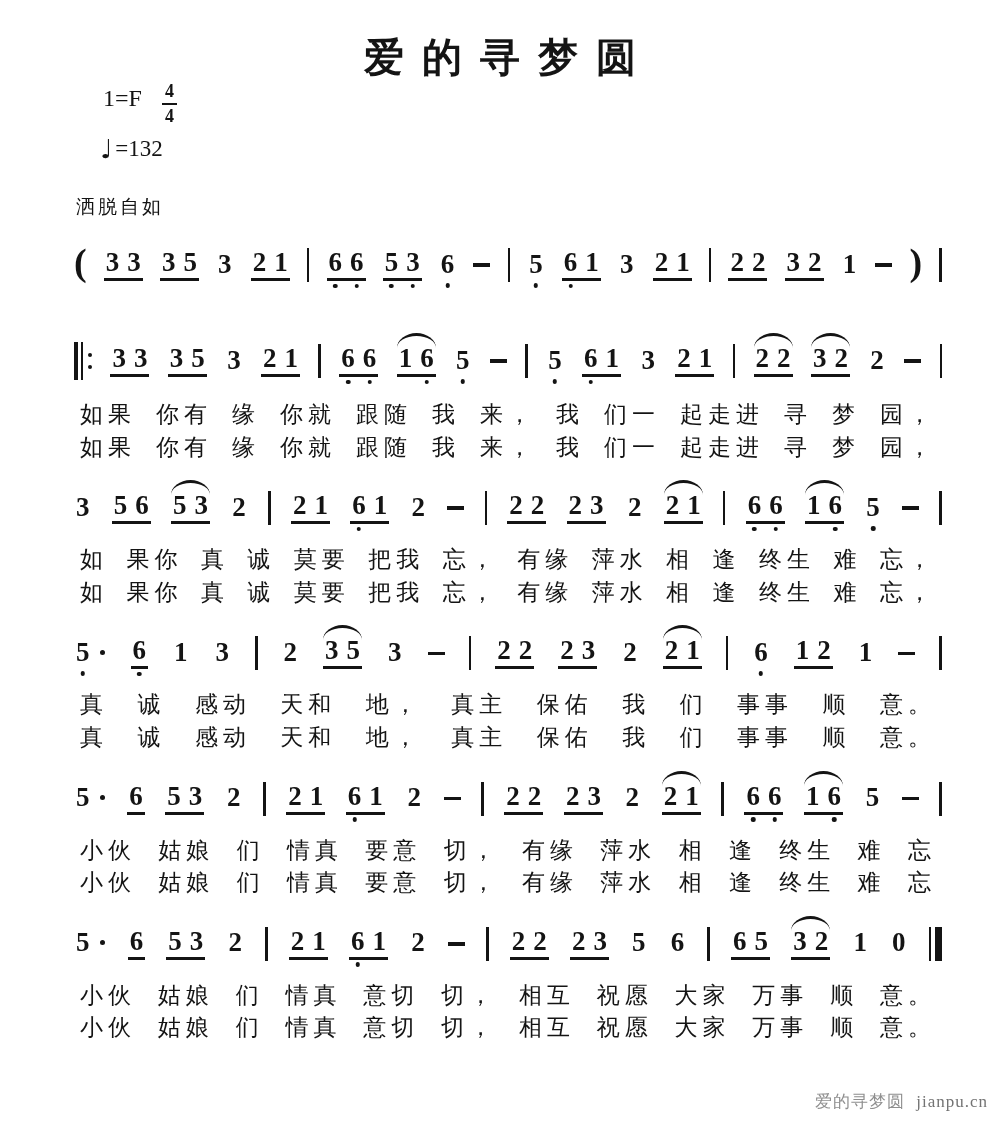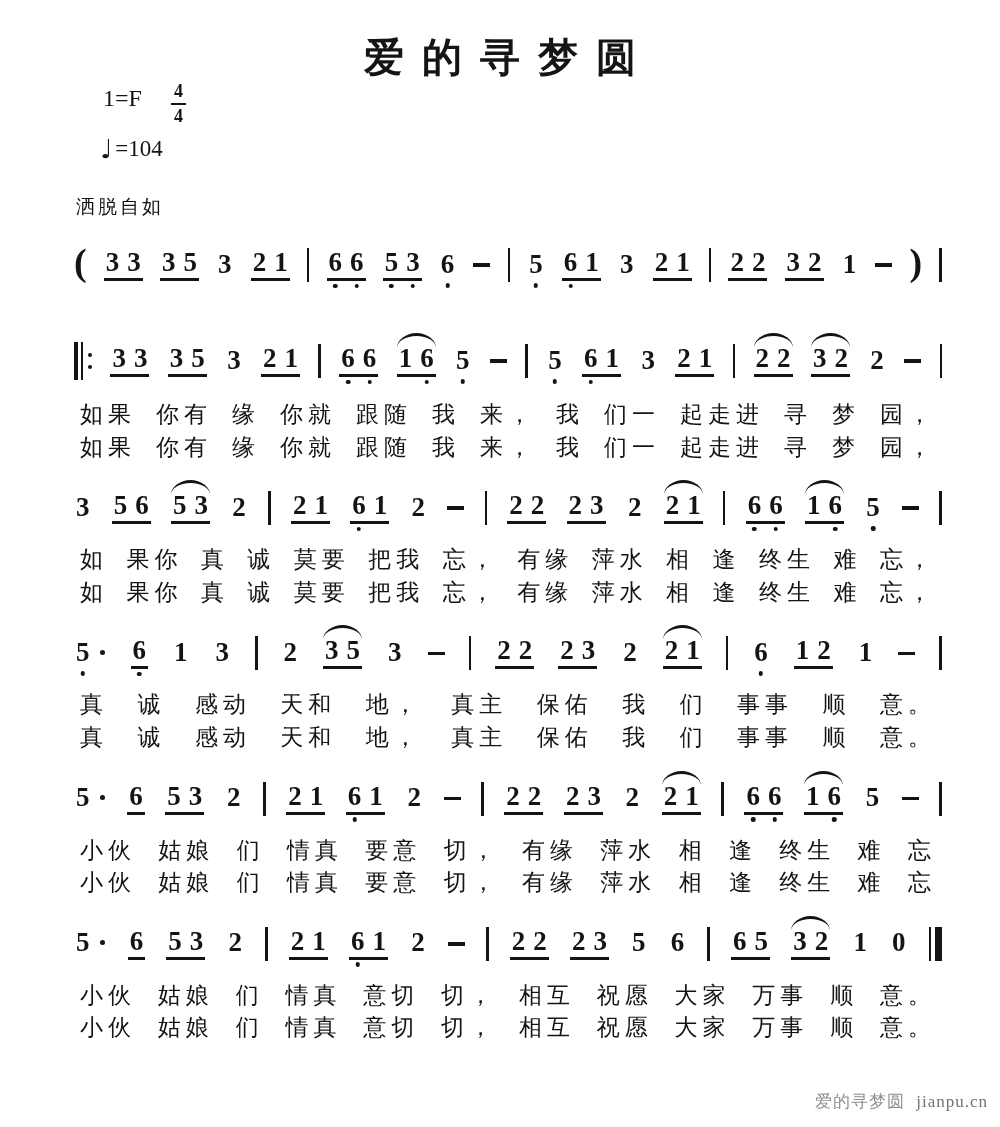--- a/index.html
+++ b/index.html
@@ -16,21 +16,21 @@
   }
 
   
   .header{position:relative;height:230px;}
   .title{
     position:absolute;top:30px;left:0;right:0;margin:0;
     text-align:center;font-size:40px;font-weight:bold;
     letter-spacing:18px;text-indent:18px;
   }
   .subtitle{position:absolute;top:101px;left:0;right:0;text-align:center;font-size:23px;letter-spacing:2px;}
-  .keytime{position:absolute;left:103px;top:85px;display:flex;gap:29px;align-items:flex-start;font-size:24px;}
+  .keytime{position:absolute;left:103px;top:85px;display:flex;gap:20px;align-items:flex-start;font-size:24px;}
   .frac{display:inline-flex;flex-direction:column;align-items:center;font-size:18px;font-weight:bold;line-height:1.15;margin-top:-4px;}
   .frac .num{border-bottom:2px solid var(--ink);padding:0 3px 1px;}
   .frac .den{padding-top:1px;}
   .tempo{position:absolute;left:100px;top:136px;display:flex;align-items:center;gap:3px;font-size:23px;}
   .qnote{font-family:"DejaVu Sans",sans-serif;font-size:26px;line-height:1;}
   .expression{position:absolute;left:76px;top:194px;font-size:19px;letter-spacing:3px;}
   .credits{position:absolute;right:62px;top:126px;text-align:right;font-size:23px;line-height:1.85;letter-spacing:2px;}
 
   
   .score{padding:0 58px 0 74px;}
@@ -77,21 +77,21 @@
     <div class="keytime">
       <span>1=F</span>
       <span class="frac">
         <span class="num">4</span>
         <span class="den">4</span>
       </span>
     </div>
 
     <div class="tempo">
       <span class="qnote">♩</span>
-      <span>=104</span>
+      <span>=132</span>
     </div>
 
     <div class="expression">洒脱自如</div>
 
   </div>
 
   <div class="score" id="score">
       <div class="score-line intro">
         <div class="notes-row">
           <span class="paren">(</span>

